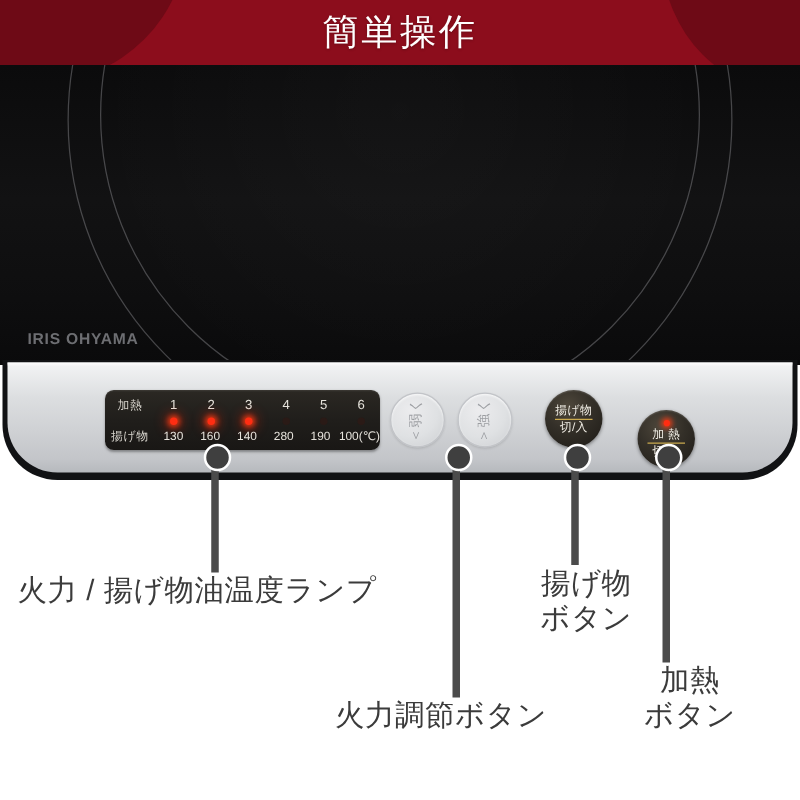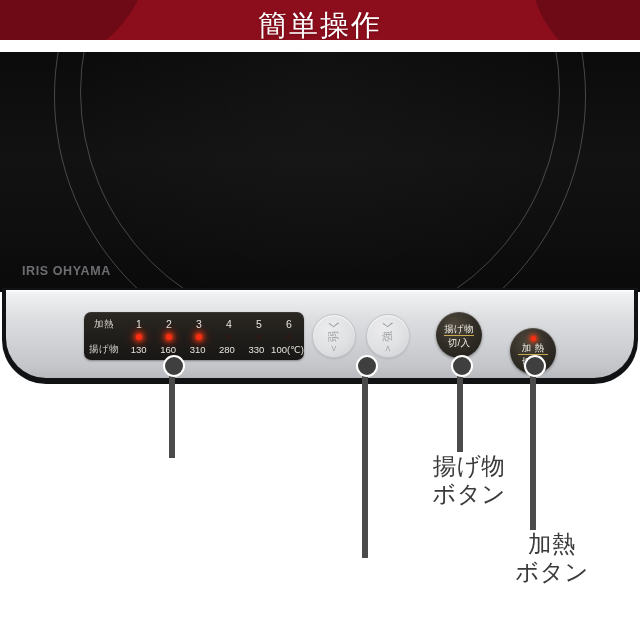--- a/index.html
+++ b/index.html
@@ -5,21 +5,21 @@
   html,body{margin:0;padding:0;}
   body{
     width:640px;height:640px;overflow:hidden;background:#ffffff;
     font-family:"Liberation Sans","DejaVu Sans",sans-serif;
     -webkit-font-smoothing:antialiased;
   }
   #root{position:relative;width:640px;height:640px;}
 
   
   .banner{
-    position:absolute;left:0;top:0;width:640px;height:40px;
+    position:absolute;left:0;top:0;width:640px;height:52px;
     background:#8c0d1c;overflow:hidden;
   }
   .banner .swoosh{
     position:absolute;left:-180px;top:-52px;width:330px;height:118px;
     background:#6e0a16;border-bottom-right-radius:200px;
   }
   .banner .swoosh-r{
     position:absolute;right:-190px;top:-34px;width:300px;height:110px;
     background:#6e0a16;border-bottom-left-radius:190px;
   }
@@ -194,23 +194,23 @@
         </span>
       <span class="led-slot">
           <i class="led"></i>
         </span>
     </div>
 
     <div class="ind-row bot">
       <span class="ind-label">揚げ物</span>
       <span class="ind-cell small">130</span>
       <span class="ind-cell small">160</span>
-      <span class="ind-cell small">310</span>
+      <span class="ind-cell small">140</span>
       <span class="ind-cell small">280</span>
-      <span class="ind-cell small">330</span>
+      <span class="ind-cell small">190</span>
       <span class="ind-cell small">100(℃)</span>
     </div>
   </div>
 
   <div class="rbtn" id="btn-weak">
     <span class="glyph">＜弱く</span>
   </div>
   <div class="rbtn" id="btn-strong">
     <span class="glyph">＞強く</span>
   </div>
@@ -234,18 +234,20 @@
   <div class="leader" style="left:362px;top:368px;height:190px;">
     <span class="dot"></span>
   </div>
   <div class="leader" style="left:457px;top:368px;height:84px;">
     <span class="dot"></span>
   </div>
   <div class="leader" style="left:530px;top:368px;height:162px;">
     <span class="dot"></span>
   </div>
 
+  <div class="anno" id="anno-lamp">火力 / 揚げ物油温度ランプ</div>
+  <div class="anno" id="anno-power">火力調節ボタン</div>
   <div class="anno" id="anno-fry">揚げ物
 ボタン</div>
   <div class="anno" id="anno-heat">加熱
 ボタン</div>
 
 </div>
 
 </body></html>

